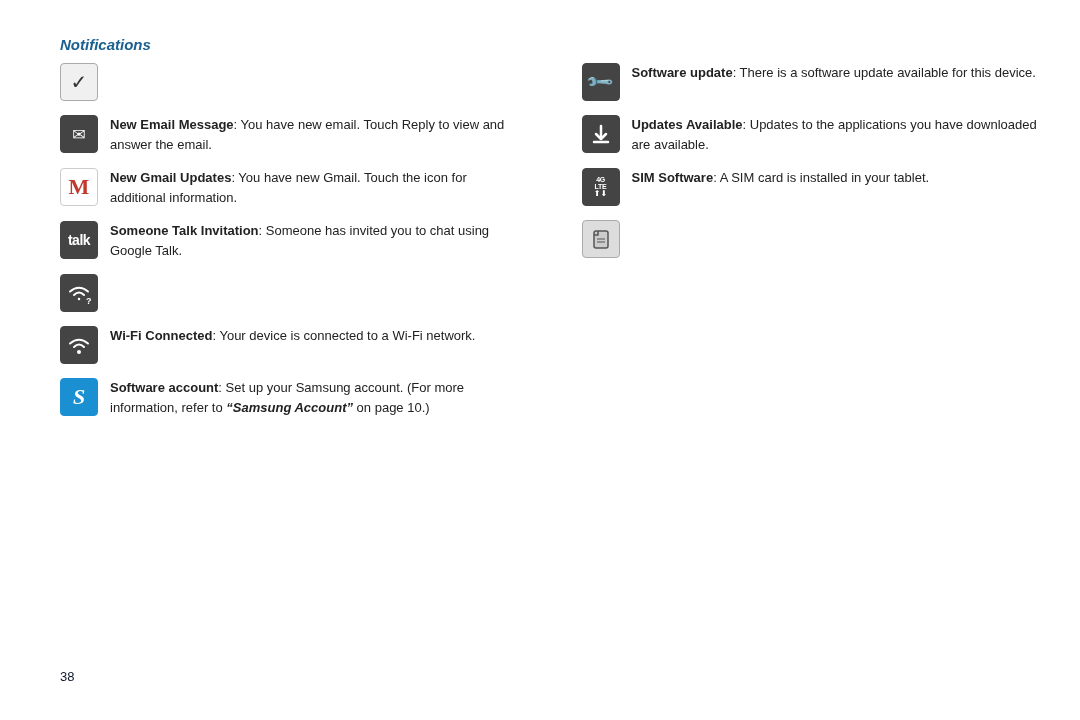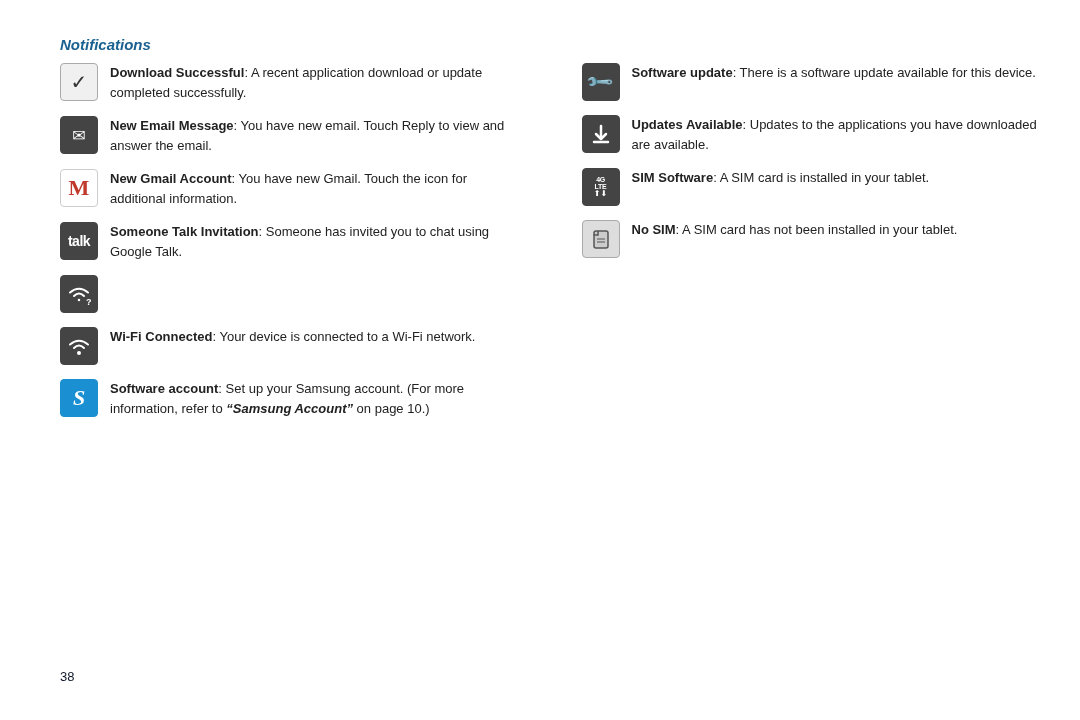--- a/index.html
+++ b/index.html
@@ -126,40 +126,37 @@
 
 
   <div class="columns">
 
     <div class="col col-left">
 
       <div class="item">
         <div class="icon-box">
           <span style="font-size:20px; color:#333;">✓</span>
         </div>
-        <div class="item-text">
-          <strong>Download Successful</strong>: A recent application download or update completed successfully.
-        </div>
       </div>
 
       <div class="item">
         <div class="icon-box dark-bg">
           <span style="font-size:16px;">✉</span>
         </div>
         <div class="item-text">
           <strong>New Email Message</strong>: You have new email. Touch Reply to view and answer the email.
         </div>
       </div>
 
       <div class="item">
         <div class="icon-box" style="background:#fff; border:1px solid #ccc;">
           <span style="font-size:22px; font-weight:bold; color:#c0392b; font-family: serif;">M</span>
         </div>
         <div class="item-text">
-          <strong>New Gmail Account</strong>: You have new Gmail. Touch the icon for additional information.
+          <strong>New Gmail Updates</strong>: You have new Gmail. Touch the icon for additional information.
         </div>
       </div>
 
       <div class="item">
         <div class="icon-box dark-bg">
           <span style="font-size:14px; font-weight:bold; letter-spacing:-0.5px; color:#fff;">talk</span>
         </div>
         <div class="item-text">
           <strong>Someone Talk Invitation</strong>: Someone has invited you to chat using Google Talk.
         </div>
@@ -239,23 +236,20 @@
 
       <div class="item">
         <div class="icon-box" style="background:#ddd; border:1px solid #aaa;">
           <svg width="24" height="24" viewBox="0 0 24 24" fill="none" xmlns="http://www.w3.org/2000/svg">
             <rect x="5" y="4" width="14" height="17" rx="2" stroke="#555" stroke-width="1.5" fill="#ccc"></rect>
             <path d="M9 4 L9 8 L5 8" stroke="#555" stroke-width="1.5" fill="none"></path>
             <line x1="8" y1="12" x2="16" y2="12" stroke="#555" stroke-width="1.2"></line>
             <line x1="8" y1="15" x2="16" y2="15" stroke="#555" stroke-width="1.2"></line>
           </svg>
         </div>
-        <div class="item-text">
-          <strong>No SIM</strong>: A SIM card has not been installed in your tablet.
-        </div>
       </div>
 
     </div>
 
   </div>
 
   <div class="page-number">38</div>
 
 </div>
 

